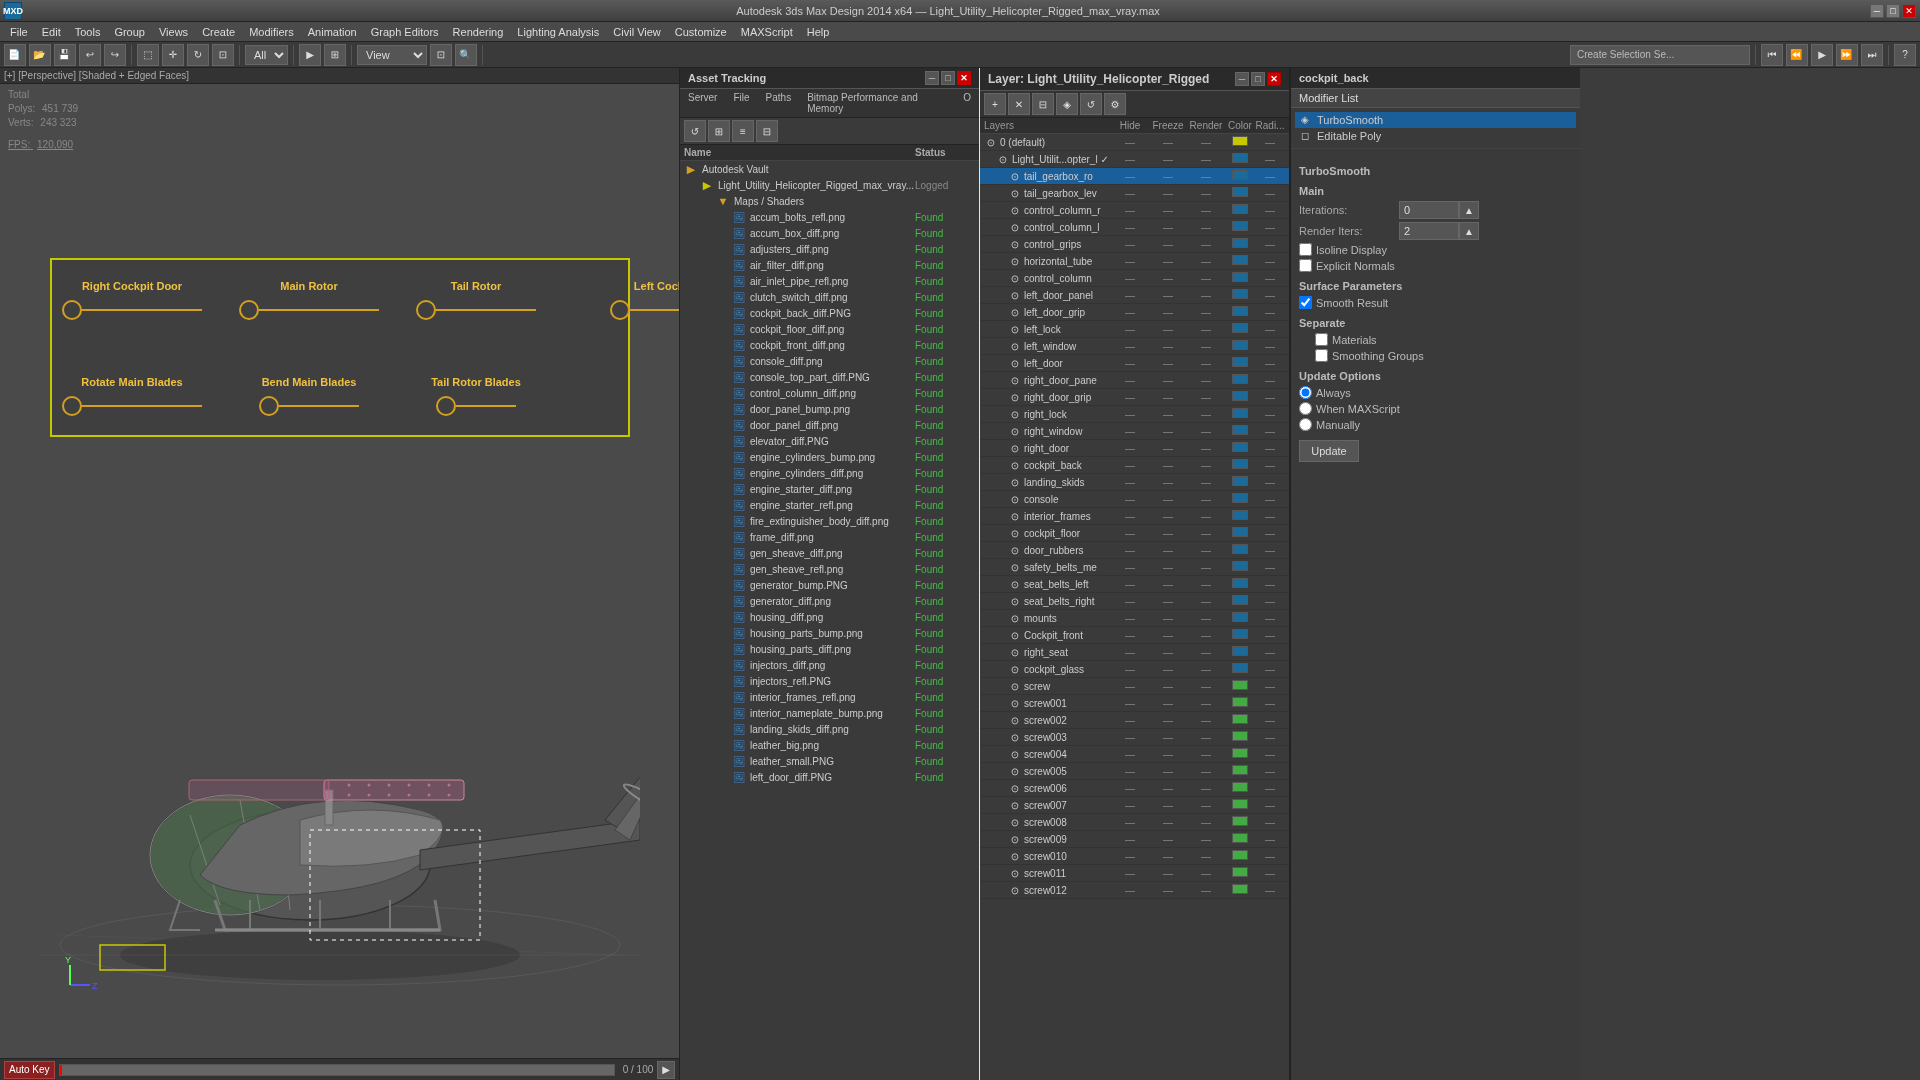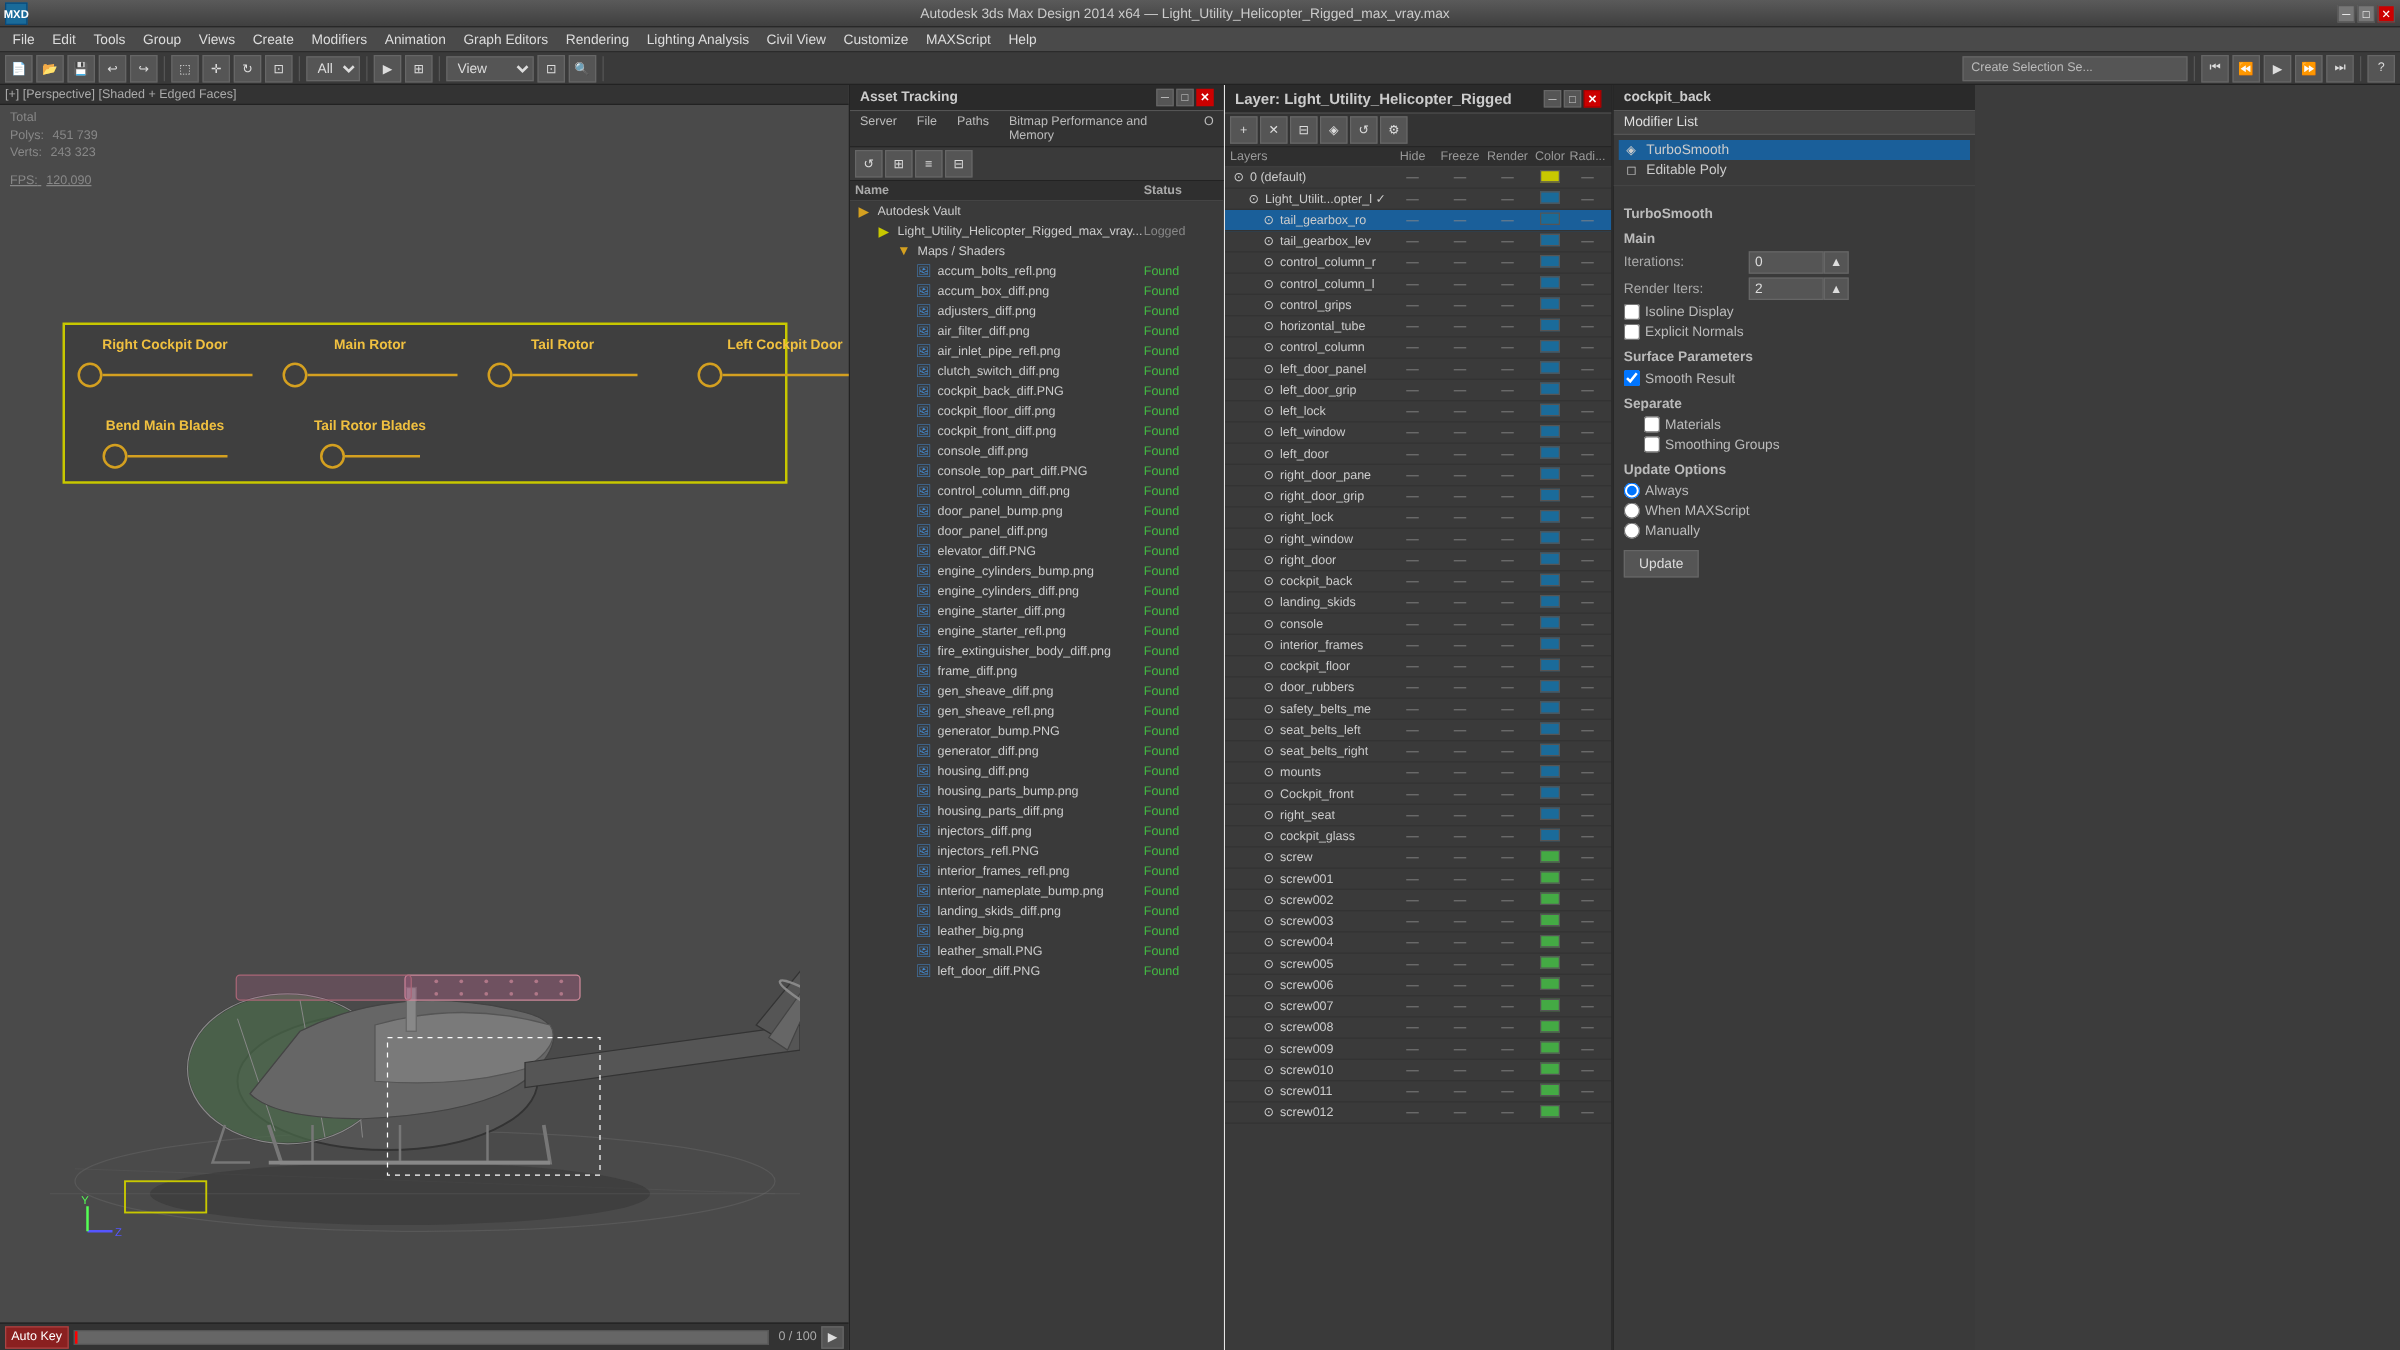--- a/index.html
+++ b/index.html
@@ -121,27 +121,27 @@
       color: #888;
       line-height: 1.4;
     }
 
     
     #rig-overlay {
       position: absolute;
       top: 190px;
       left: 50px;
       width: 580px;
-      height: 129px;
+      height: 179px;
       border: 2px solid #c8c800;
       background: rgba(0,0,0,0.15);
       display: grid;
       grid-template-columns: repeat(5, 1fr);
       grid-template-rows: repeat(2, 1fr);
-      gap: 4px;
+      gap: 17px;
     }
     .rig-item {
       display: flex;
       flex-direction: column;
       align-items: center;
       justify-content: center;
       padding: 10px;
     }
     .rig-label {
       font-size: 11px;
@@ -584,20 +584,27 @@
       <div class="rig-item" style="visibility:hidden;"></div>
 
       <div class="rig-item">
         <div class="rig-label">Left Cockpit Door</div>
         <div style="display:flex;align-items:center;">
           <div class="rig-circle"></div>
           <div style="width:120px;height:2px;background:#d4a020;"></div>
         </div>
       </div>
       <div class="rig-item">
+        <div class="rig-label">Rotate Main Blades</div>
+        <div style="display:flex;align-items:center;">
+          <div class="rig-circle"></div>
+          <div style="width:120px;height:2px;background:#d4a020;"></div>
+        </div>
+      </div>
+      <div class="rig-item">
         <div class="rig-label">Bend Main Blades</div>
         <div style="display:flex;align-items:center;">
           <div class="rig-circle"></div>
           <div style="width:80px;height:2px;background:#d4a020;"></div>
         </div>
       </div>
       <div class="rig-item">
         <div class="rig-label">Tail Rotor Blades</div>
         <div style="display:flex;align-items:center;">
           <div class="rig-circle"></div>

